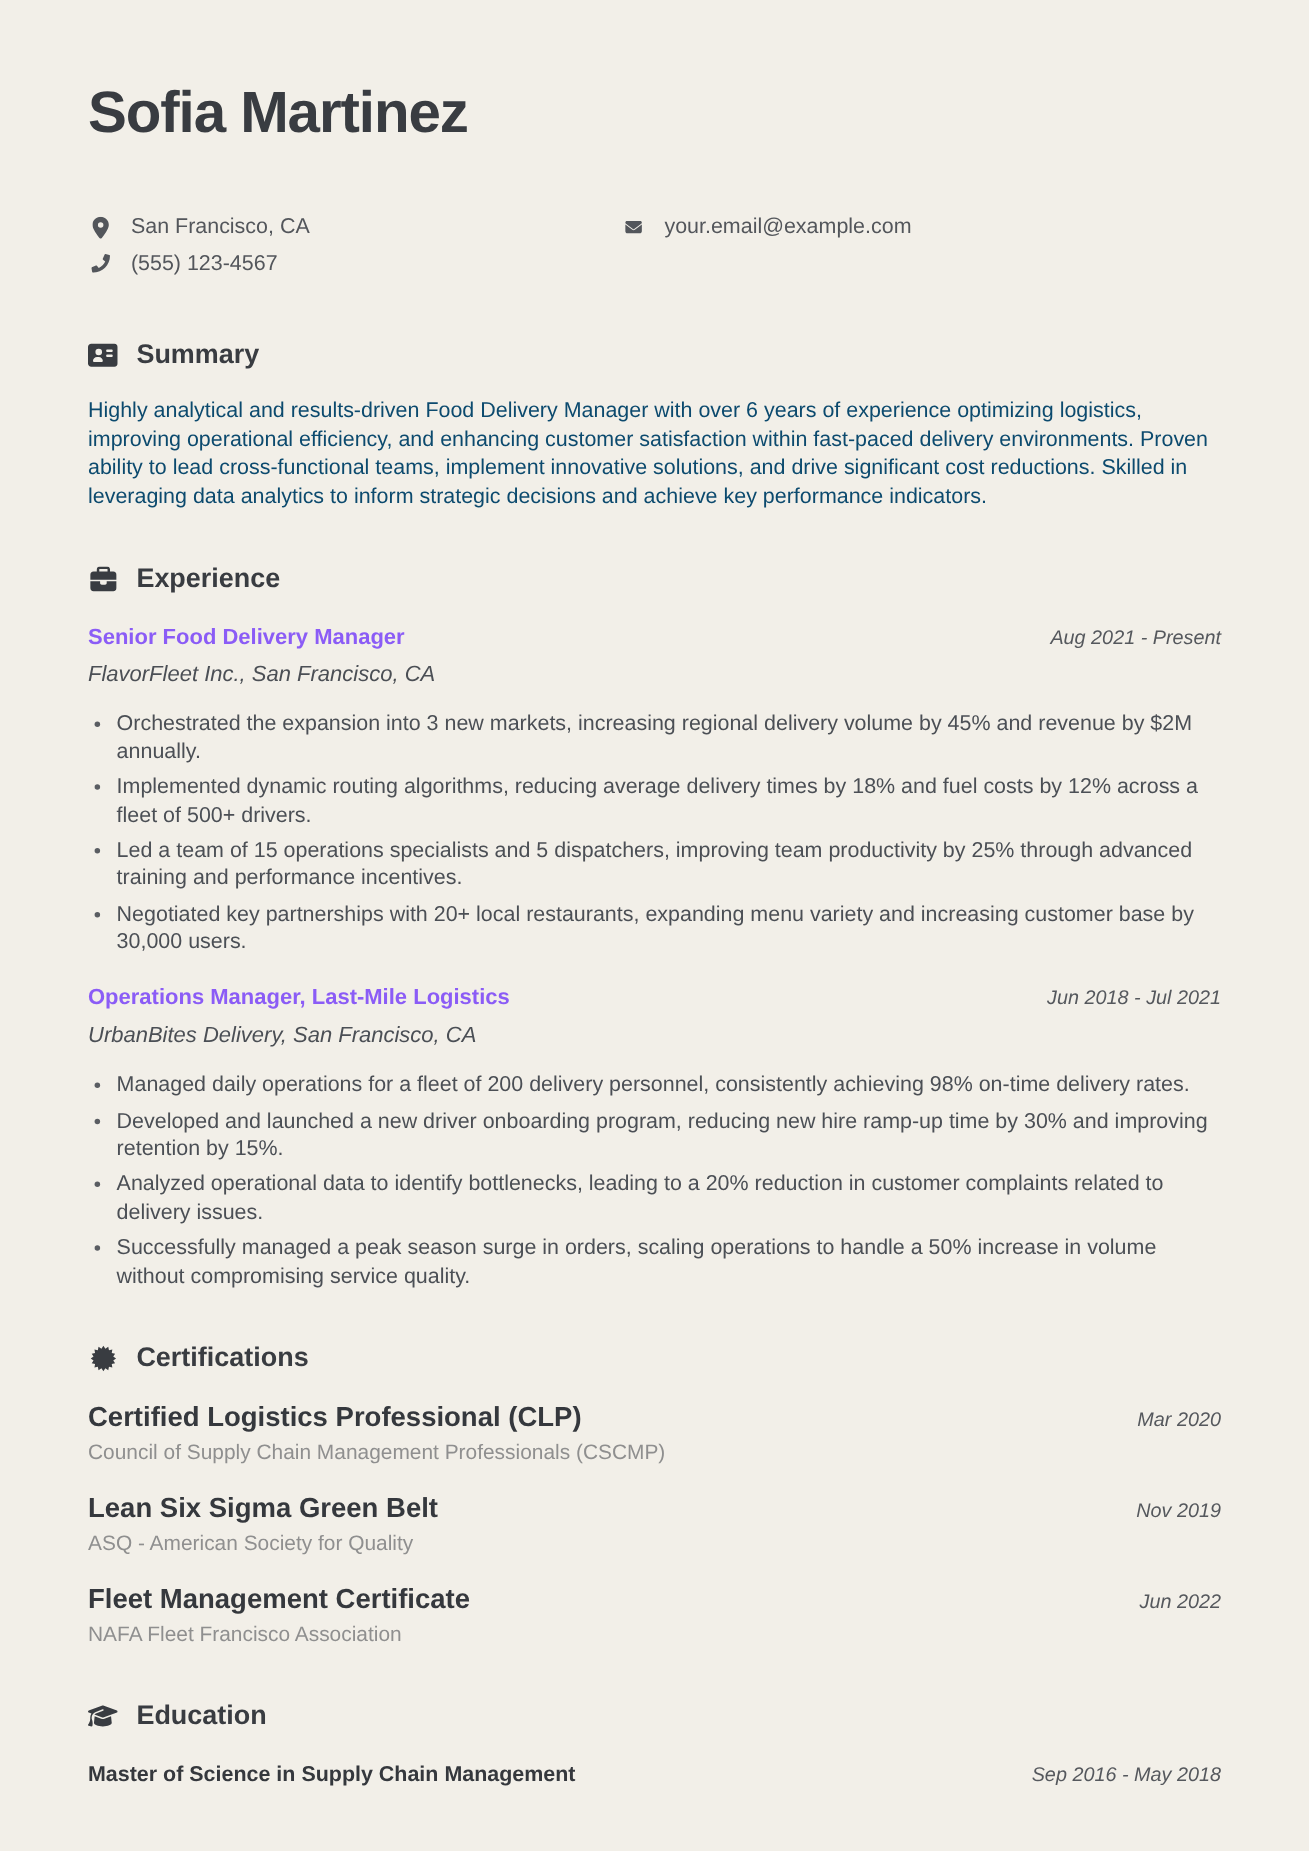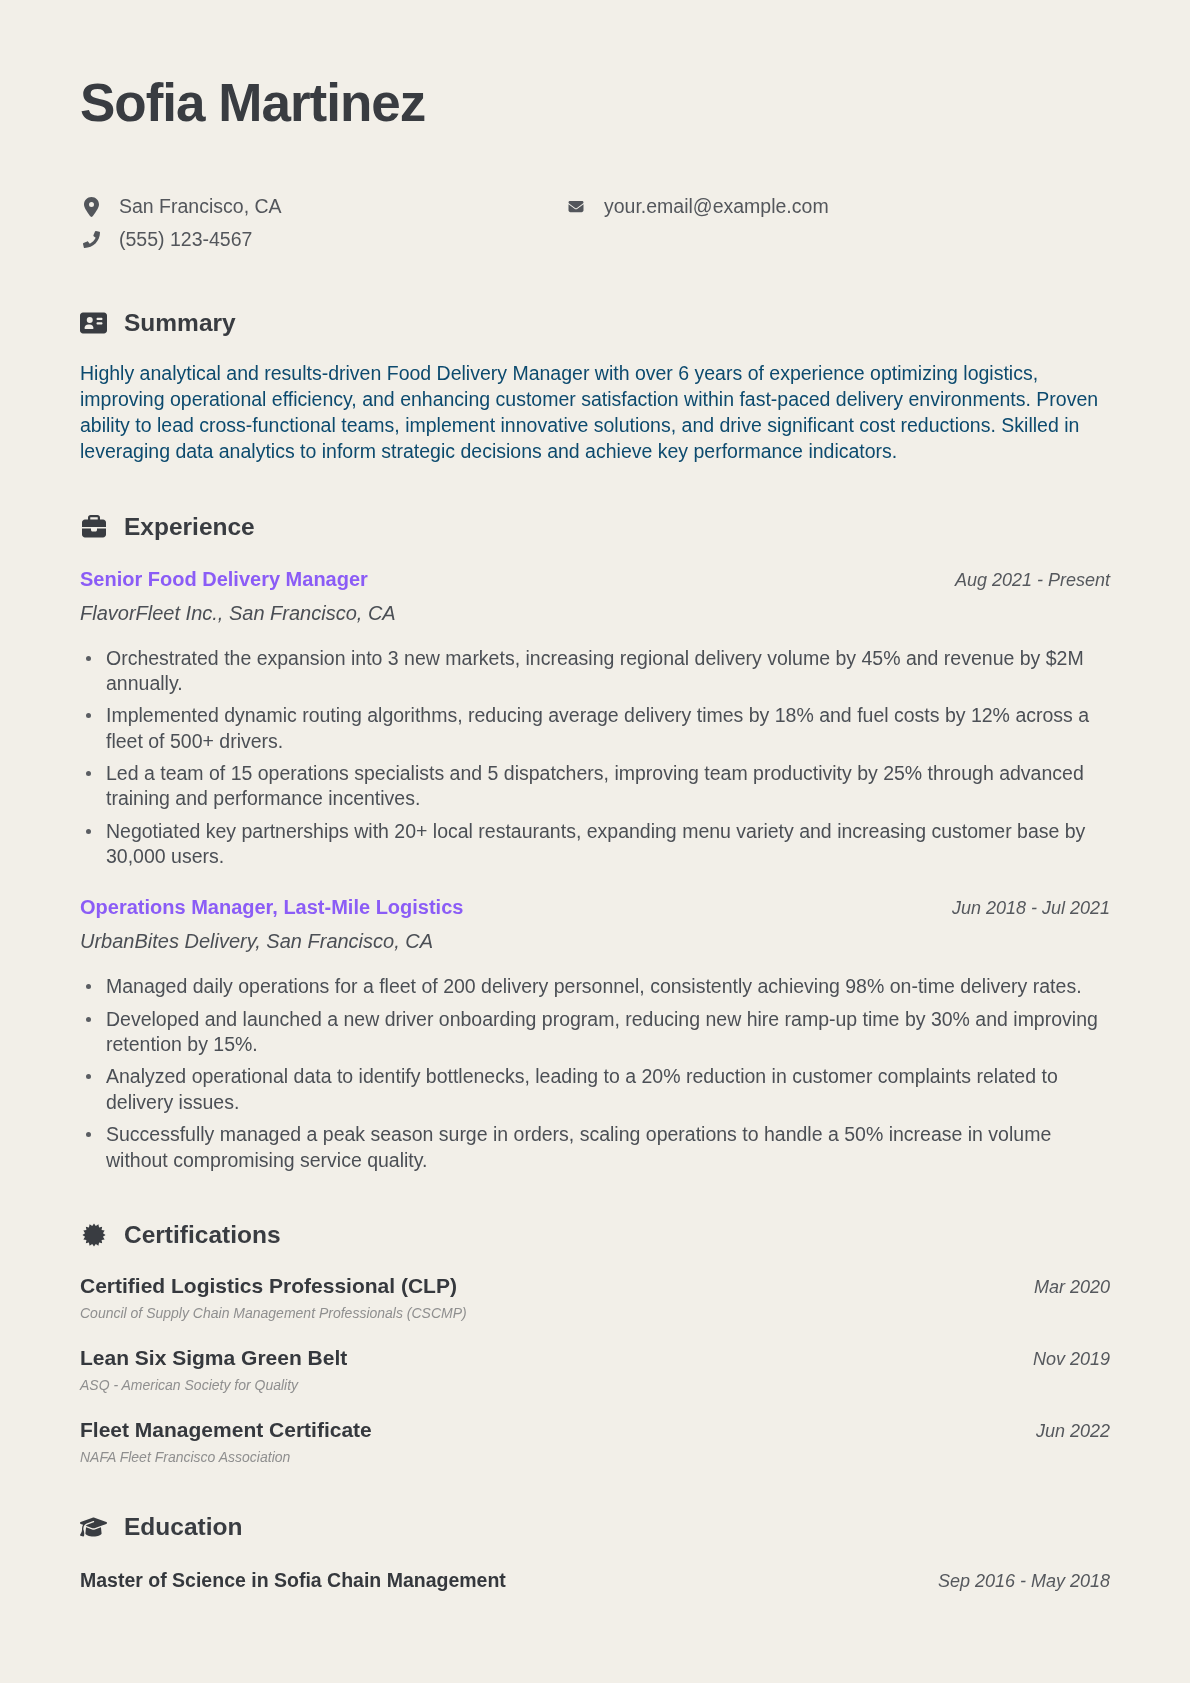--- a/index.html
+++ b/index.html
@@ -37,22 +37,22 @@
   .row-between { display: flex; justify-content: space-between; align-items: baseline; }
   .job-title { font-size: 20px; font-weight: 700; color: #8b5cf6; }
   .date-text { font-style: italic; font-size: 18px; color: #55585D; white-space: nowrap; margin-left: 20px; }
   .job-company { margin-top: 11px; font-style: italic; font-size: 20px; color: #4B4F55; }
 
   .bullets { margin: 21px 0 0 0; padding: 0; list-style: none; }
   .bullets li { display: flex; gap: 15px; margin-bottom: 7px; font-size: 19.5px; line-height: 1.3; color: #4B4F55; padding-left: 6px; hyphens: auto; }
   .dot { flex: 0 0 auto; width: 5px; height: 5px; border-radius: 50%; background: #5A5D62; margin-top: 10px; }
 
   .cert { margin-top: 25px; }
-  .cert-title { font-size: 21px; font-weight: 700; color: #35383D; }
-  .cert-issuer { margin-top: 7px; font-size: 14px; color: #8F8F8F; font-style: italic; }
+  .cert-title { font-size: 25px; font-weight: 700; color: #35383D; }
+  .cert-issuer { margin-top: 7px; font-size: 19px; color: #8F8F8F; }
 
   .edu-item { margin-top: 28px; }
   .edu-title { font-size: 19.5px; font-weight: 700; color: #35383D; }
 </style>
 </head>
 <body>
 
 <div class="page">
 
   <h1 class="name">Sofia Martinez</h1>
@@ -203,19 +203,19 @@
       <span class="sicon">
         <svg width="27" height="22" viewBox="0 0 640 512" fill="currentColor">
             <path d="M320 32c-8.1 0-16.1 1.4-23.7 4.1L15.8 137.4C6.3 140.9 0 149.9 0 160s6.3 19.1 15.8 22.6l57.9 20.9C57.3 229.3 48 259.8 48 291.9v28.1c0 28.4-10.8 57.7-22.3 80.8c-6.5 13-13.9 25.8-22.5 37.6c-3.2 4.3-4.1 9.9-2.3 15s6 8.9 11.2 10.2l64 16c4.2 1.1 8.7 .3 12.4-2s6.3-6.1 7.1-10.4c8.6-42.8 4.3-81.2-2.1-108.7c-3.2-14.2-7.5-28.7-13.5-42v-24.6c0-30.2 10.2-58.7 27.9-81.5c12.9-15.5 29.6-28 49.2-35.7l157-61.7c8.2-3.2 17.5 .8 20.7 9s-.8 17.5-9 20.7l-157 61.7c-12.4 4.9-23.3 12.4-32.2 21.6l159.6 57.6c7.6 2.7 15.6 4.1 23.7 4.1s16.1-1.4 23.7-4.1L624.2 182.6c9.5-3.4 15.8-12.5 15.8-22.6s-6.3-19.1-15.8-22.6L343.7 36.1C336.1 33.4 328.1 32 320 32zM128 408c0 35.3 86 72 192 72s192-36.7 192-72L496.7 262.6 354.5 314c-11.1 4-22.8 6-34.5 6s-23.5-2-34.5-6L143.3 262.6 128 408z"></path>
           </svg>
       </span>
       <span class="sec-label">Education</span>
     </div>
 
     <div class="edu-item">
       <div class="row-between">
-        <span class="edu-title">Master of Science in Sofia Chain Management</span>
+        <span class="edu-title">Master of Science in Supply Chain Management</span>
         <span class="date-text">Sep 2016 - May 2018</span>
       </div>
     </div>
   </div>
 
 </div>
 
 </body></html>

